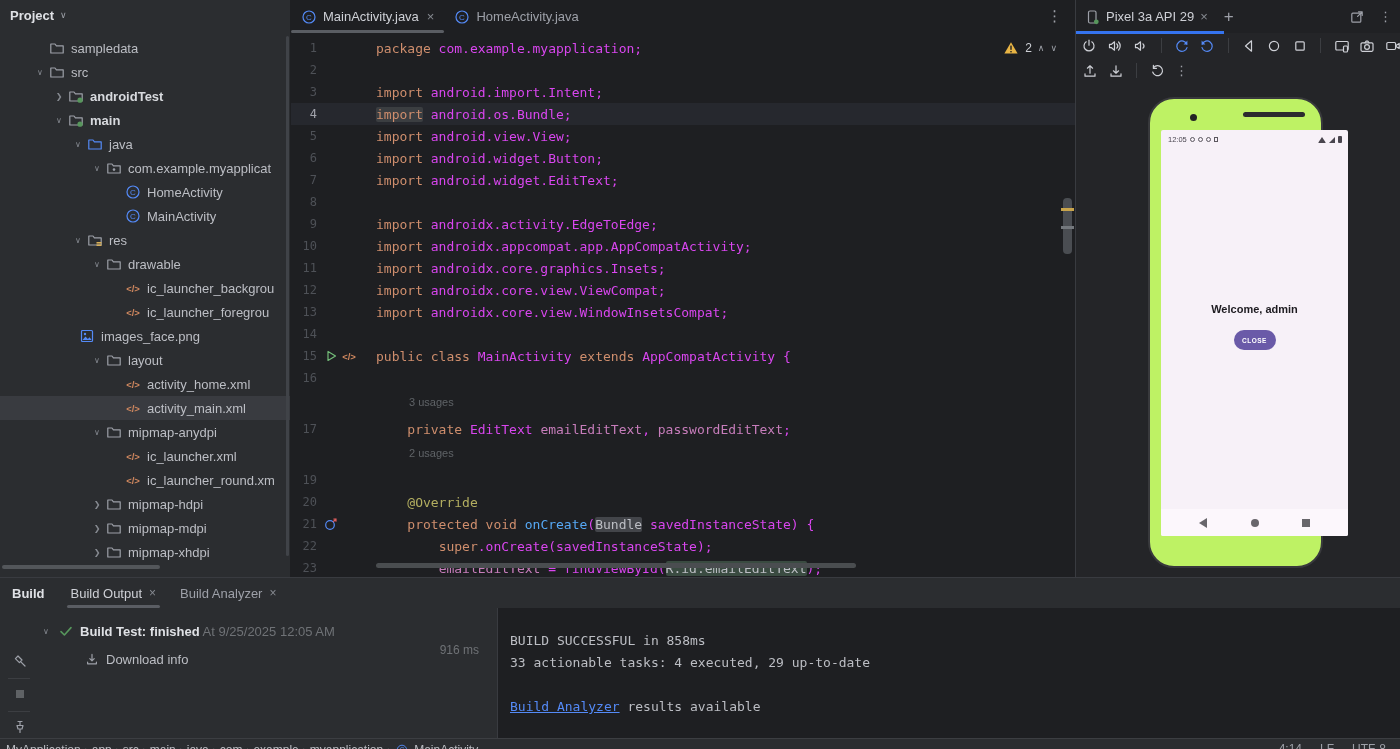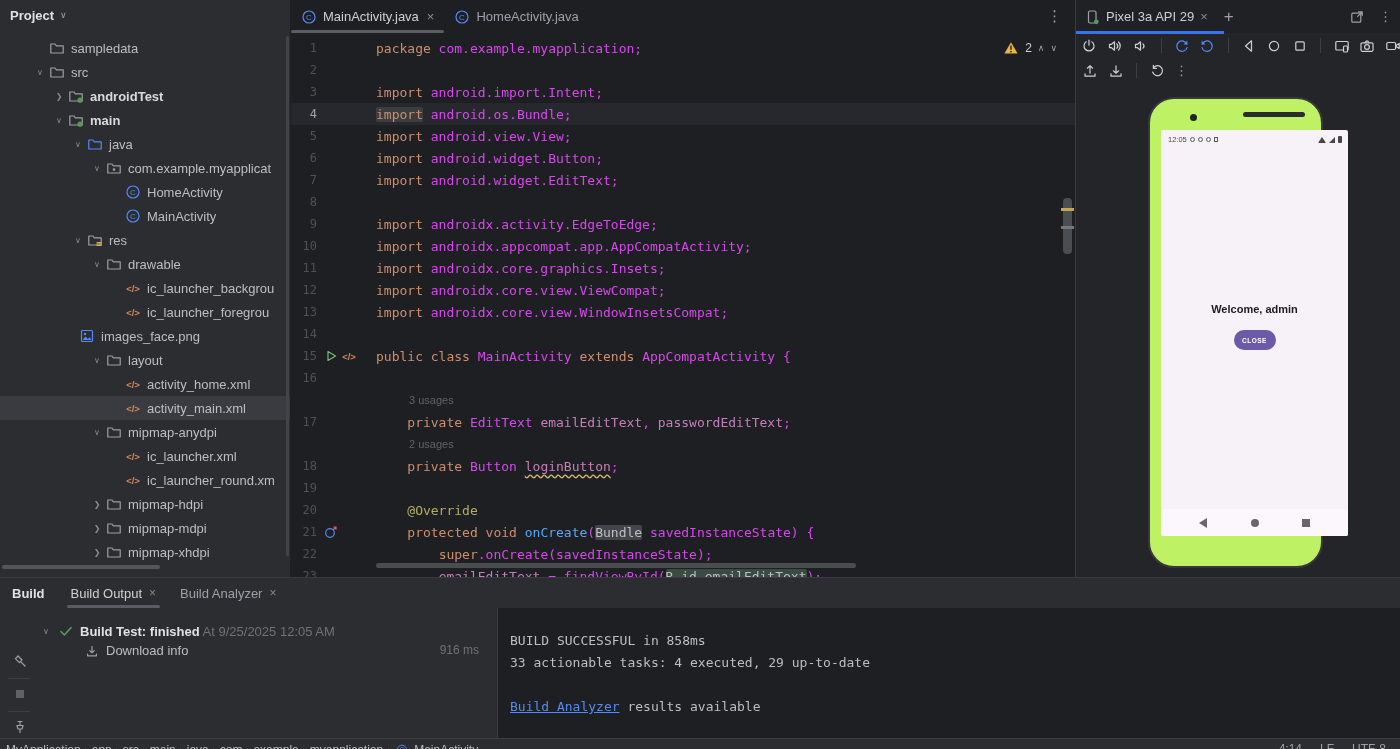--- a/index.html
+++ b/index.html
@@ -29,21 +29,21 @@
   .etab.active .underline{position:absolute;left:0;right:0;bottom:0;height:3px;background:#5a5d63;border-radius:2px;}
   .etab .close{color:#868a91;font-size:13px;margin-left:2px;}
   #etab-more{position:absolute;right:12px;top:7px;color:#9da0a8;font-size:15px;letter-spacing:1px;}
   #code{position:absolute;top:37px;left:0;width:784px;}
   .crow{height:22px;display:flex;align-items:center;}
   .crow.cur{background:#26282e;}
   .lnum{width:26px;flex:none;text-align:right;color:#4e5157;font-family:"DejaVu Sans Mono","Liberation Mono",monospace;font-size:12px;}
   .crow.cur .lnum{color:#a1a3ab;}
   .gut{width:59px;flex:none;display:flex;align-items:center;gap:2px;padding-left:6px;box-sizing:border-box;}
   .ctext{font-family:"DejaVu Sans Mono","Liberation Mono",monospace;font-size:13px;white-space:pre;}
-  .inlayrow{height:22px;display:flex;align-items:center;}
+  .inlayrow{height:22px;display:flex;align-items:flex-start;margin-top:7px;}
   .inlay{margin-left:118px;color:#5f6367;font-size:11px;}
   .kw{color:#cf8e6d;} .pl{color:#d946ef;} .fld{color:#c77dbb;} .mth{color:#56a8f5;}
   .ann{color:#b3ae60;}
   .kwh{color:#cf8e6d;background:#3b3e41;border-radius:2px;}
   .hlb{color:#bcbec4;background:#43454a;border-radius:2px;}
   .srch{color:#bcbec4;background:#3a4b41;border-radius:2px;}
   .fldw{color:#c77dbb;text-decoration:underline wavy #d5b778;text-underline-offset:3px;}
   #warnwidget{right:18px;top:40px;display:flex;align-items:center;gap:6px;color:#ced0d6;font-size:12px;}
   #warnwidget .wchev{color:#9da0a8;font-size:9px;}
   #ed-vthumb{right:3px;top:198px;width:9px;height:56px;background:#4a4d52;border-radius:4px;}
@@ -95,21 +95,21 @@
   #bstripe{position:absolute;left:0;top:30px;width:40px;bottom:0;}
   .bsicon{position:absolute;left:11px;width:18px;height:18px;display:flex;align-items:center;justify-content:center;color:#9da0a8;}
   .bsdiv{position:absolute;left:8px;width:22px;height:1px;background:#3c3e42;}
   #btree{position:absolute;left:40px;top:30px;width:457px;bottom:0;}
   .btrow{height:24px;display:flex;align-items:center;gap:6px;}
   .btrow .bchev{color:#868a91;font-size:8px;width:12px;text-align:center;}
   #btime{color:#6f7276;}
   #bdur{position:absolute;right:18px;top:35px;color:#6f7276;font-size:12px;}
   #bstatus-label{color:#dfe1e5;font-weight:700;}
   #bstatus-state{color:#dfe1e5;font-weight:700;}
-  #bdownload{margin-left:44px;height:24px;display:flex;align-items:flex-start;gap:6px;color:#bcbec4;}
+  #bdownload{margin-left:44px;height:24px;display:flex;align-items:flex-end;gap:6px;color:#bcbec4;}
   #bconsole{position:absolute;left:497px;top:30px;right:0;bottom:0;background:#1e1f22;border-left:1px solid #393b40;
     font-family:"DejaVu Sans Mono","Liberation Mono",monospace;font-size:13px;padding:22px 0 0 12px;line-height:22px;color:#bcbec4;}
   #bconsole a{color:#548af7;text-decoration:underline;cursor:pointer;}
 
   
   #statusbar{left:0;top:738px;width:1400px;height:11px;background:#2b2d30;border-top:1px solid #3c3e42;overflow:hidden;box-sizing:border-box;}
   #navcrumbs{position:absolute;left:6px;top:3px;display:flex;align-items:center;gap:4px;white-space:nowrap;font-size:12px;color:#bcbec4;}
   .crumbsep{color:#6f7276;font-size:9px;}
   #statusright{position:absolute;right:14px;top:3px;display:flex;gap:18px;font-size:12px;color:#9da0a8;}
   svg{display:block;}
@@ -456,25 +456,20 @@
         <div class="inlayrow">
           <span class="inlay">3 usages</span>
         </div>
         <div class="crow">
           <span class="lnum">17</span>
           <span class="gut"></span>
           <span class="ctext"><span class="pl">    </span><span class="kw">private</span><span class="pl"> EditText </span><span class="fld">emailEditText</span><span class="pl">, </span><span class="fld">passwordEditText</span><span class="pl">;</span></span>
         </div>
         <div class="inlayrow">
           <span class="inlay">2 usages</span>
-        </div>
-        <div class="crow">
-          <span class="lnum">18</span>
-          <span class="gut"></span>
-          <span class="ctext"><span class="pl">    </span><span class="kw">private</span><span class="pl"> Button </span><span class="fldw">loginButton</span><span class="pl">;</span></span>
         </div>
         <div class="crow">
           <span class="lnum">19</span>
           <span class="gut"></span>
           <span class="ctext"></span>
         </div>
         <div class="crow">
           <span class="lnum">20</span>
           <span class="gut"></span>
           <span class="ctext"><span class="pl">    </span><span class="ann">@Override</span></span>

